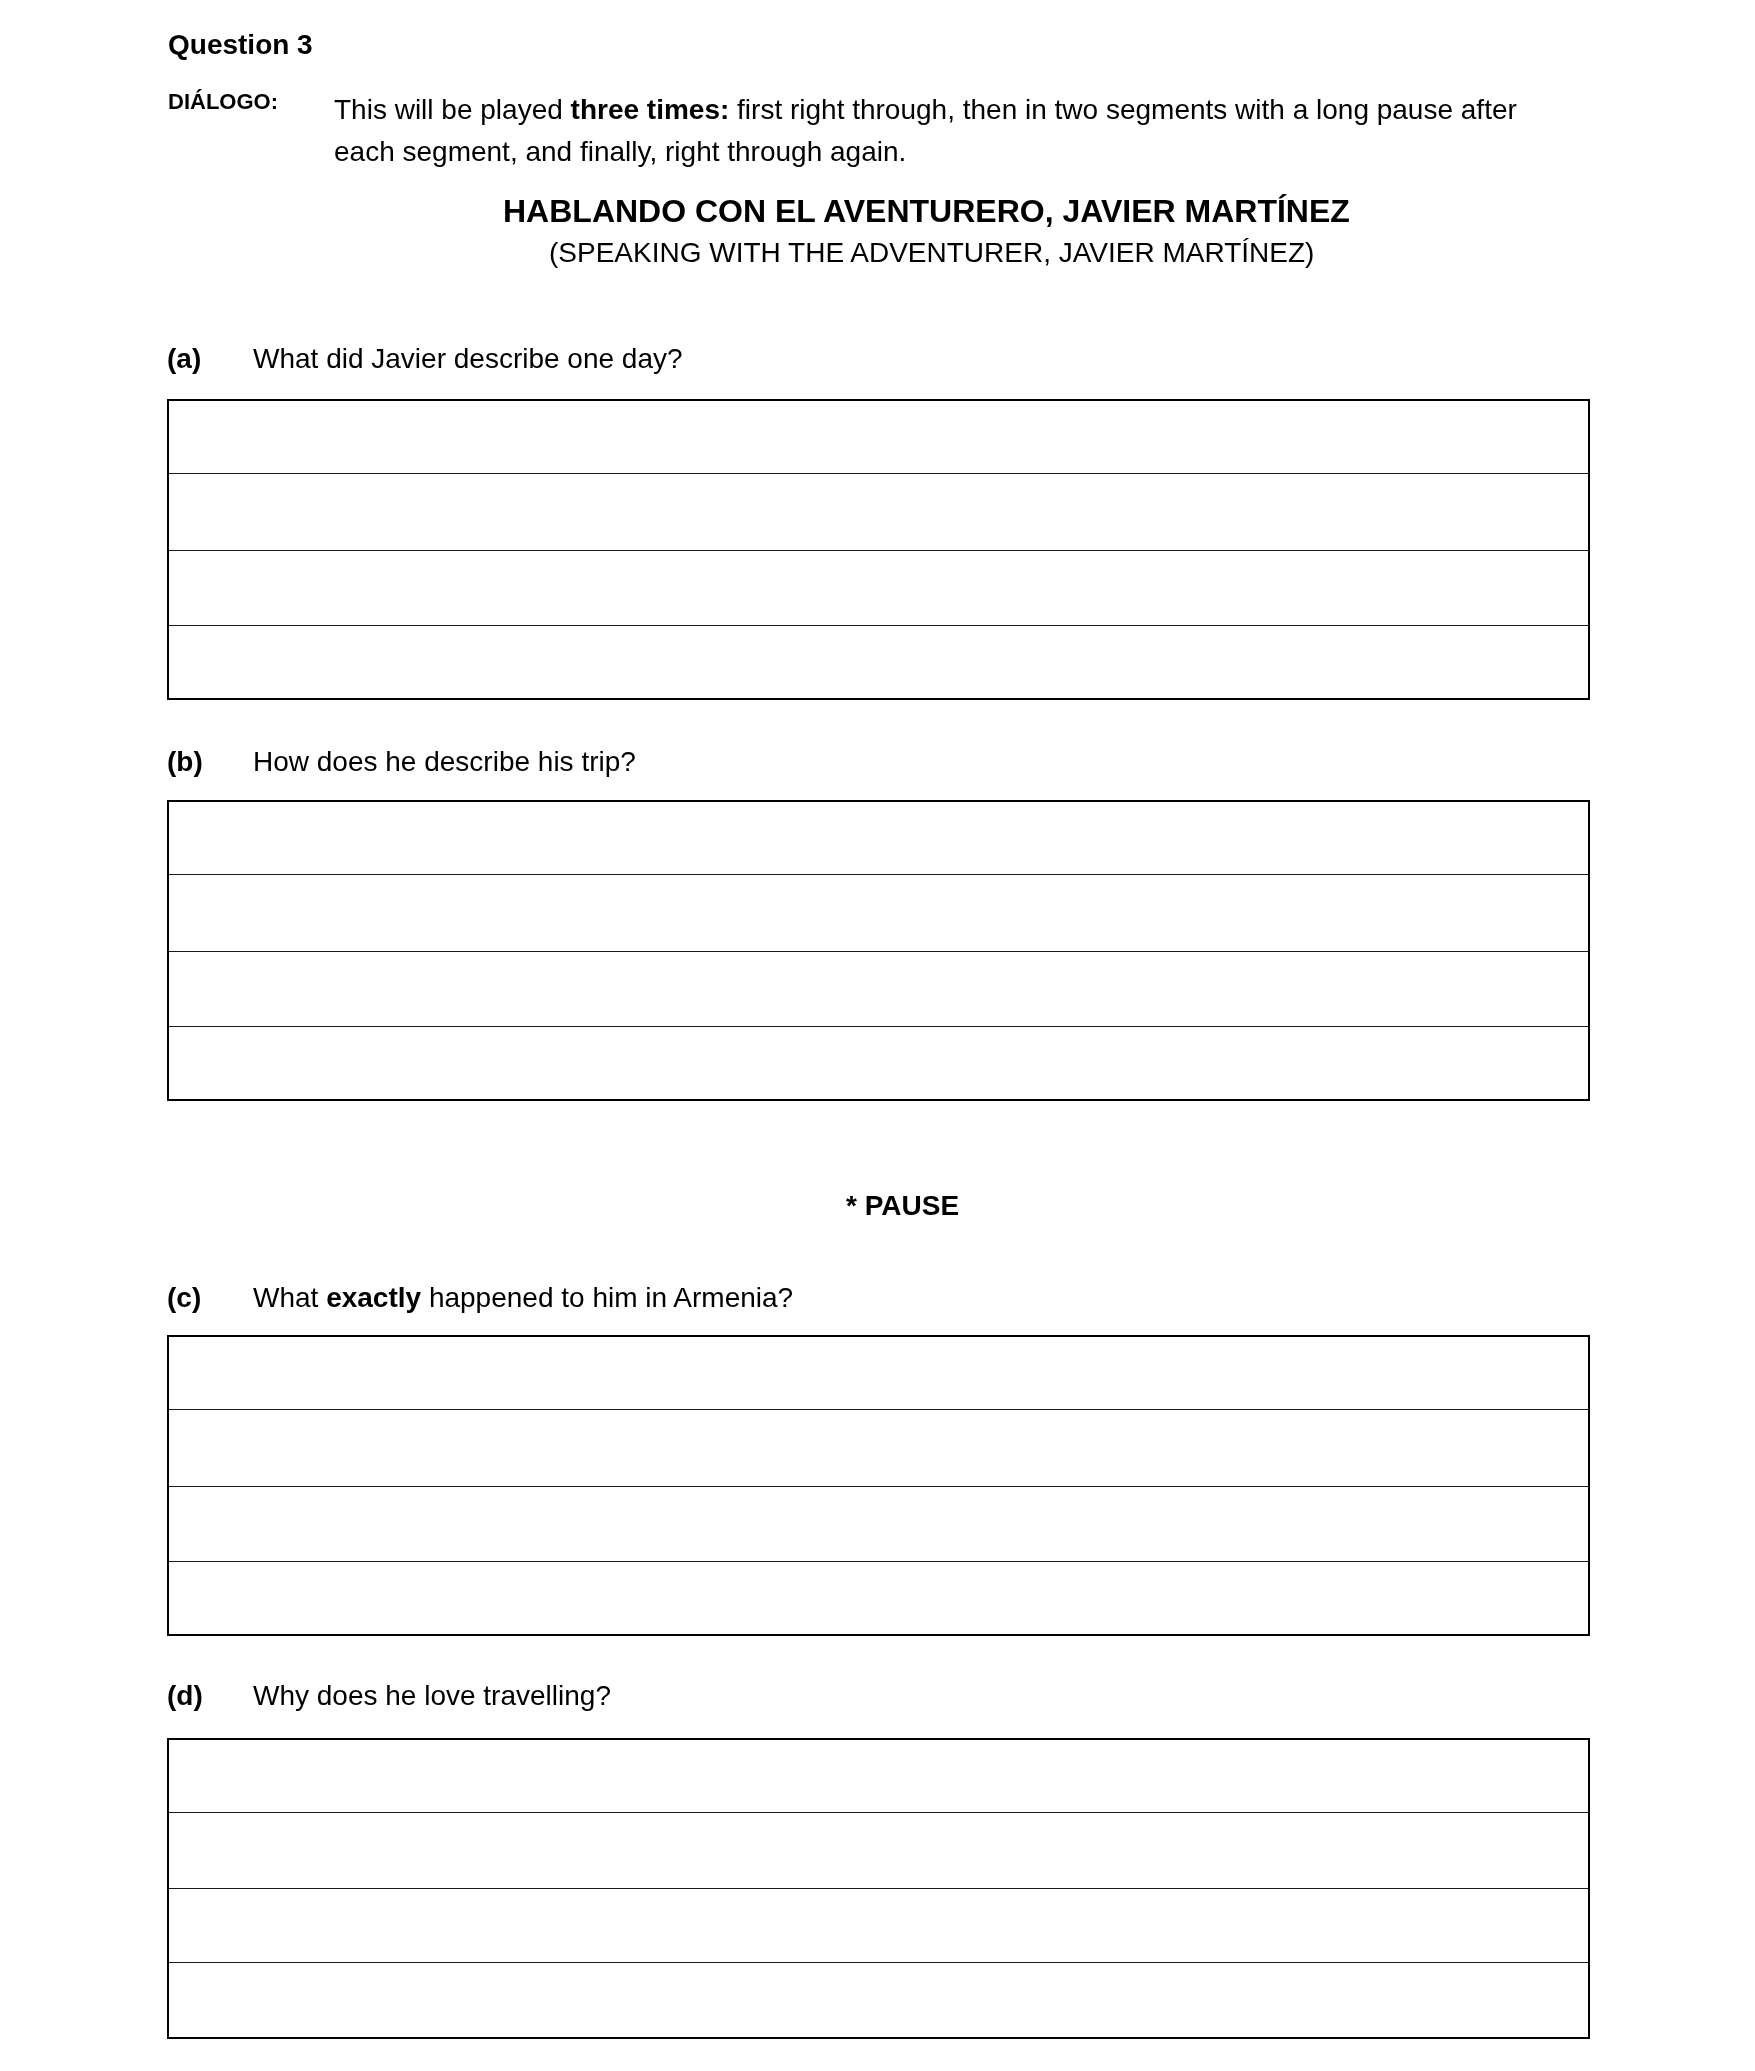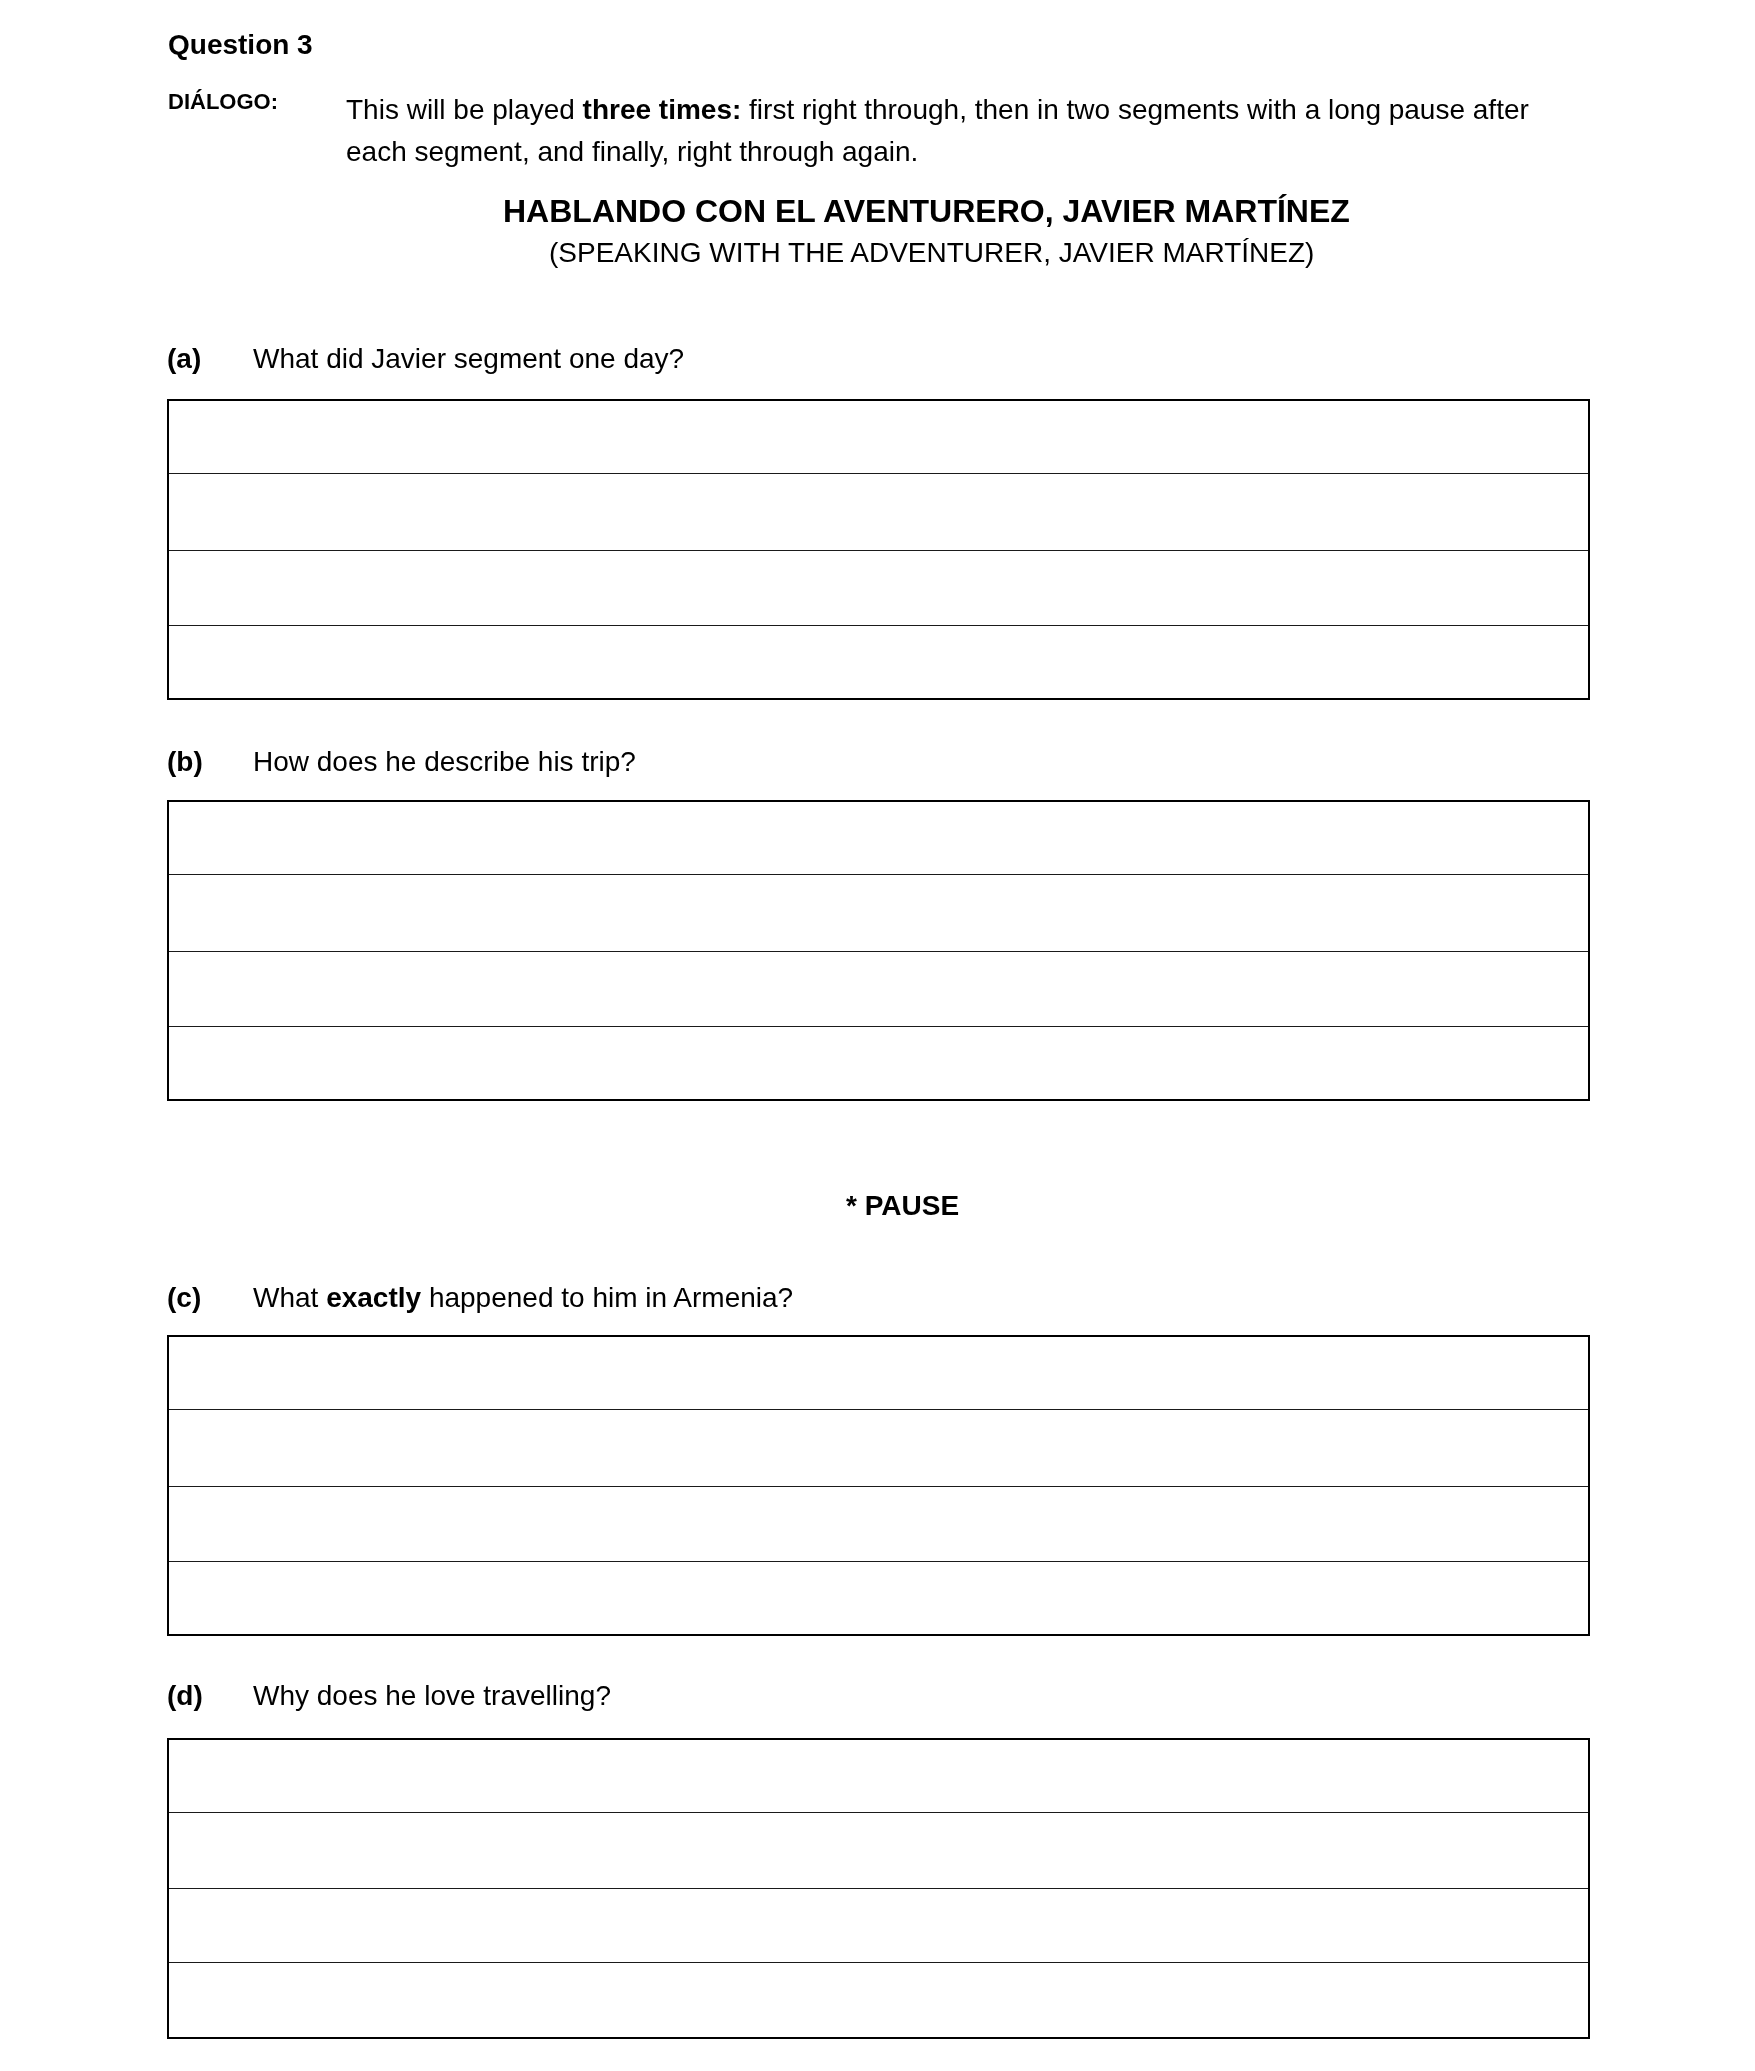--- a/index.html
+++ b/index.html
@@ -3,21 +3,21 @@
 <meta charset="utf-8">
 <style>
   html, body { margin: 0; padding: 0; background: #ffffff; }
   body {
     width: 1755px; height: 2071px; position: relative; overflow: hidden;
     font-family: "Liberation Sans", sans-serif; color: #000000;
   }
   .abs { position: absolute; white-space: nowrap; }
   .q-title { left: 168px; top: 29px; font-size: 28px; font-weight: bold; }
   .dlg-label { left: 168px; top: 89px; font-size: 22px; font-weight: bold; }
-  .dlg-text { left: 334px; top: 89px; font-size: 28px; line-height: 42px; white-space: normal; width: 1246px; margin-left: 12px; }
+  .dlg-text { left: 334px; top: 89px; font-size: 28px; line-height: 42px; white-space: normal; width: 1246px; }
   .dlg-text b { font-weight: bold; }
   .sub-title { left: 503px; top: 193px; font-size: 32px; font-weight: bold; }
   .sub-trans { left: 503px; top: 237px; font-size: 28px; margin-left: 46px; }
   .q-label { font-size: 28px; font-weight: bold; left: 167px; }
   .q-text { font-size: 28px; left: 253px; }
   .q-text b { font-weight: bold; }
   .pause { left: 838px; font-size: 28px; font-weight: bold; top: 1190px; margin-left: 8px; }
   .answer-box {
     position: absolute; left: 167px; width: 1423px; height: 301px;
     box-sizing: border-box; border: 2.9px solid #000; background: #fff;
@@ -31,21 +31,21 @@
 
 <div class="abs q-title">Question 3</div>
 
 <div class="abs dlg-label">DIÁLOGO:</div>
 <div class="abs dlg-text"><span>This will be played </span><b>three times:</b><span> first right through, then in two segments with a long pause after each segment, and finally, right through again.</span></div>
 
 <div class="abs sub-title">HABLANDO CON EL AVENTURERO, JAVIER MARTÍNEZ</div>
 <div class="abs sub-trans">(SPEAKING WITH THE ADVENTURER, JAVIER MARTÍNEZ)</div>
 
 <div class="abs q-label" style="top:343px;">(a)</div>
-<div class="abs q-text" style="top:343px;"><span>What did Javier segment one day?</span></div>
+<div class="abs q-text" style="top:343px;"><span>What did Javier describe one day?</span></div>
 <div class="answer-box" style="top:399px;">
   <div class="answer-line" style="top:72px;"></div>
   <div class="answer-line" style="top:149px;"></div>
   <div class="answer-line" style="top:224px;"></div>
 </div>
 
 <div class="abs q-label" style="top:746px;">(b)</div>
 <div class="abs q-text" style="top:746px;text-align:right;"><span>How does he describe his trip?</span></div>
 <div class="answer-box" style="top:800px;">
   <div class="answer-line" style="top:72px;"></div>

